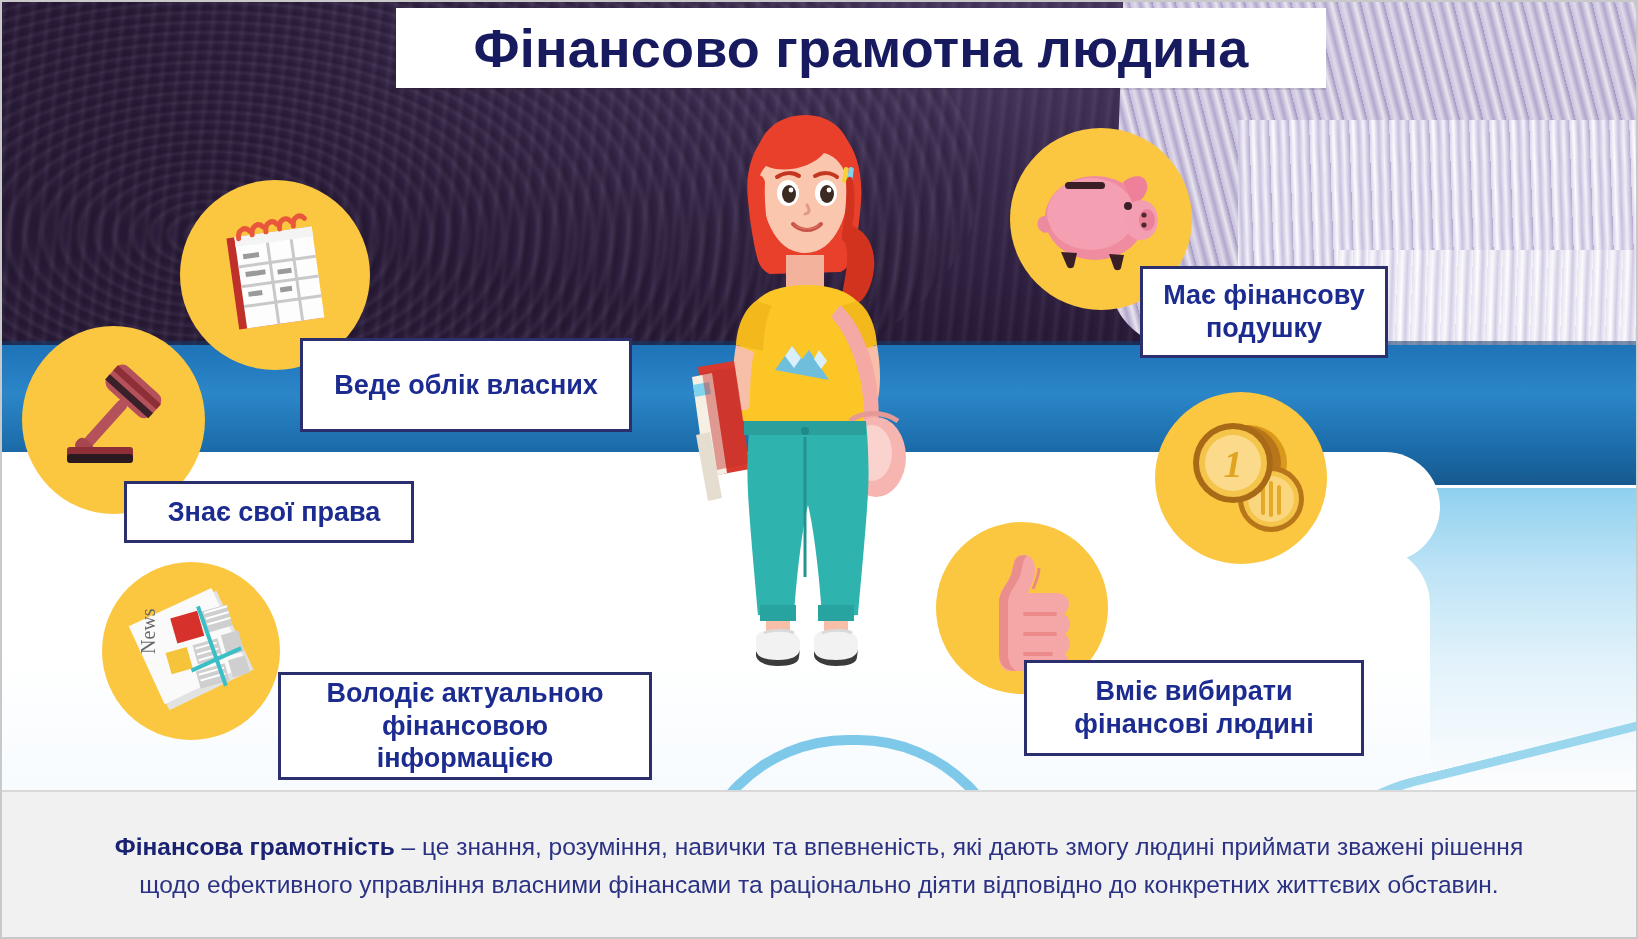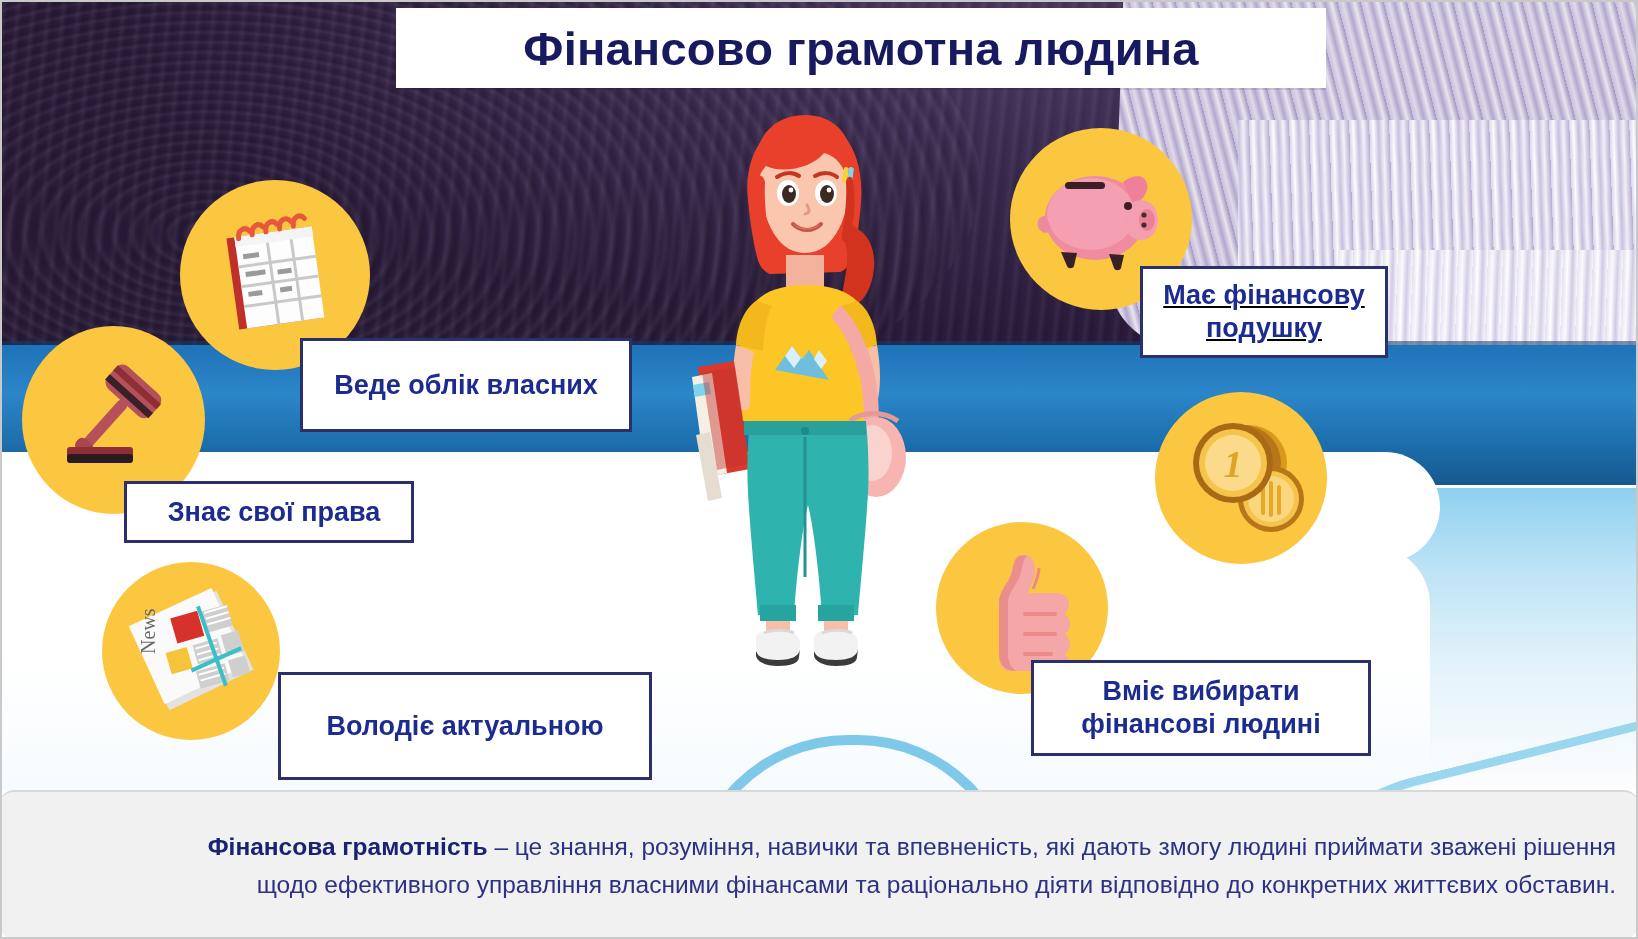--- a/index.html
+++ b/index.html
@@ -106,21 +106,21 @@
   }
 
   
   .title-box{
     position:absolute;left:396px;top:8px;width:930px;height:80px;
     background:#ffffff;
     display:flex;align-items:center;justify-content:center;
     box-shadow:0 2px 0 rgba(0,0,0,.10);
   }
   .title-box .t{
-    font-size:47px;font-weight:bold;color:#171a5e;letter-spacing:.2px;
+    font-size:54px;font-weight:bold;color:#171a5e;letter-spacing:.2px;
     white-space:nowrap;
   }
 
   
   .icon-circle{
     position:absolute;border-radius:50%;
     background:#fbc740;
     display:flex;align-items:center;justify-content:center;
   }
 
@@ -139,22 +139,22 @@
 
   
   .girl{position:absolute;left:660px;top:105px;width:290px;height:575px;}
 
   
   .caption{
     position:absolute;left:0;top:790px;width:1638px;height:149px;
     background:#f1f1f1;
     border-top:2px solid #d9d9d9;
     display:flex;flex-direction:column;
-    align-items:flex-end;justify-content:center;
-    box-sizing:border-box;padding:8px 22px;border-radius:14px;
+    align-items:center;justify-content:center;
+    box-sizing:border-box;padding:8px 22px;
   }
   .caption .line{
     font-size:24.5px;color:#2b3283;line-height:1.55;text-align:center;
     white-space:nowrap;
   }
   .caption b{font-weight:bold;color:#1a2272;}
 
   .frame{position:absolute;left:0;top:0;width:1638px;height:939px;
          box-sizing:border-box;border:2px solid #c9c9c9;pointer-events:none;}
 </style>
@@ -330,40 +330,41 @@
         </g>
         <g stroke="#3BBFC6" stroke-width="4">
           <path d="M86 26l5 84M62 86l54-8"></path>
         </g>
       </g>
     </svg>
   </div>
   <div class="label-box" style="left:278px;top:672px;width:374px;height:108px;">
     <div class="txt">
       <div>Володіє актуальною</div>
+      <div>фінансовою інформацією</div>
     </div>
   </div>
 
   <div class="icon-circle" style="left:1010px;top:128px;width:182px;height:182px;">
     <svg width="140" height="130" viewBox="0 0 140 130">
       <ellipse cx="64" cy="64" rx="50" ry="42" fill="#F08CA0"></ellipse>
       <ellipse cx="60" cy="60" rx="44" ry="36" fill="#F4A0B2"></ellipse>
       <path d="M92 28c10-8 22-8 24 2 2 9-6 18-14 20z" fill="#EF8099"></path>
       <ellipse cx="110" cy="66" rx="17" ry="20" fill="#F49FB1"></ellipse>
       <ellipse cx="116" cy="66" rx="8" ry="11" fill="#E98198"></ellipse>
       <circle cx="113" cy="61" r="2.6" fill="#4B2B33"></circle>
       <circle cx="113" cy="71" r="2.6" fill="#4B2B33"></circle>
       <circle cx="97" cy="52" r="4" fill="#3A2026"></circle>
       <rect x="34" y="28" width="40" height="7" rx="3.5" fill="#3A2026"></rect>
       <path d="M30 98l6 14c1 3 6 3 7 0l3-13z" fill="#3A2026"></path>
       <path d="M78 100l5 14c1 3 6 3 7 0l3-13z" fill="#3A2026"></path>
       <path d="M14 62c-8 0-10 10-4 15 5 4 9 1 10-4z" fill="#EC8AA0"></path>
     </svg>
   </div>
-  <div class="label-box" style="left:1140px;top:266px;width:248px;height:92px;text-decoration:underline;">
+  <div class="label-box" style="left:1140px;top:266px;width:248px;height:92px;">
     <div class="txt">
       <div>Має фінансову</div>
       <div>подушку</div>
     </div>
   </div>
 
   <div class="icon-circle" style="left:1155px;top:392px;width:172px;height:172px;">
     <svg width="140" height="130" viewBox="0 0 140 130">
 
       <ellipse cx="78" cy="50" rx="38" ry="38" fill="#D99A1C"></ellipse>
@@ -386,21 +387,21 @@
   <div class="icon-circle" style="left:936px;top:522px;width:172px;height:172px;">
     <svg width="126" height="126" viewBox="0 0 126 126">
       <path d="M40 58c0-12 8-18 12-28 3-8 2-16 8-19 8-4 16 2 16 13 0 9-4 17-7 24h28c8 0 13 5 13 11s-5 10-5 10 6 3 6 10-5 10-5 10 5 4 5 10-5 10-5 10 4 4 4 9c0 6-5 10-13 10H58c-12 0-18-6-18-18z" fill="#F5A6A6"></path>
       <path d="M40 58c0-12 8-18 12-28 3-8 2-16 8-19 3-1 6-1 8 0-5 4-4 12-7 20-4 10-12 16-12 28v50c0 8 3 14 9 17h-0c-12 0-18-6-18-18z" fill="#EA8D8D"></path>
       <g stroke="#EC8A8A" stroke-width="4" fill="none" stroke-linecap="round">
         <path d="M66 69h30M66 89h30M66 109h26"></path>
       </g>
       <path d="M74 44c3-7 6-14 6-21" stroke="#EC8A8A" stroke-width="3" fill="none"></path>
     </svg>
   </div>
-  <div class="label-box" style="left:1024px;top:660px;width:340px;height:96px;margin-left:7px;">
+  <div class="label-box" style="left:1024px;top:660px;width:340px;height:96px;">
     <div class="txt">
       <div>Вміє вибирати</div>
       <div>фінансові людині</div>
     </div>
   </div>
 
   <div class="caption">
     <div class="line">
       <b>Фінансова грамотність</b><span> – це знання, розуміння, навички та впевненість, які дають змогу людині приймати зважені рішення</span>
     </div>

